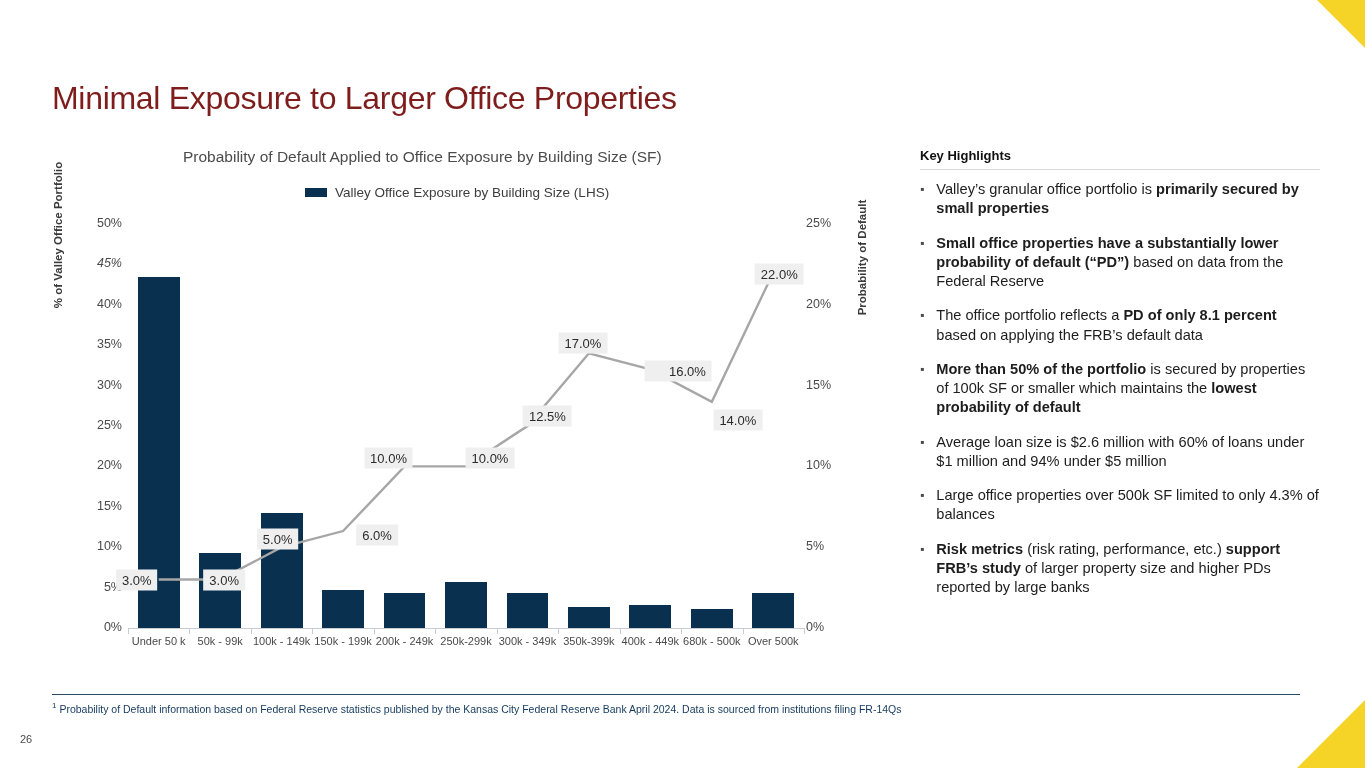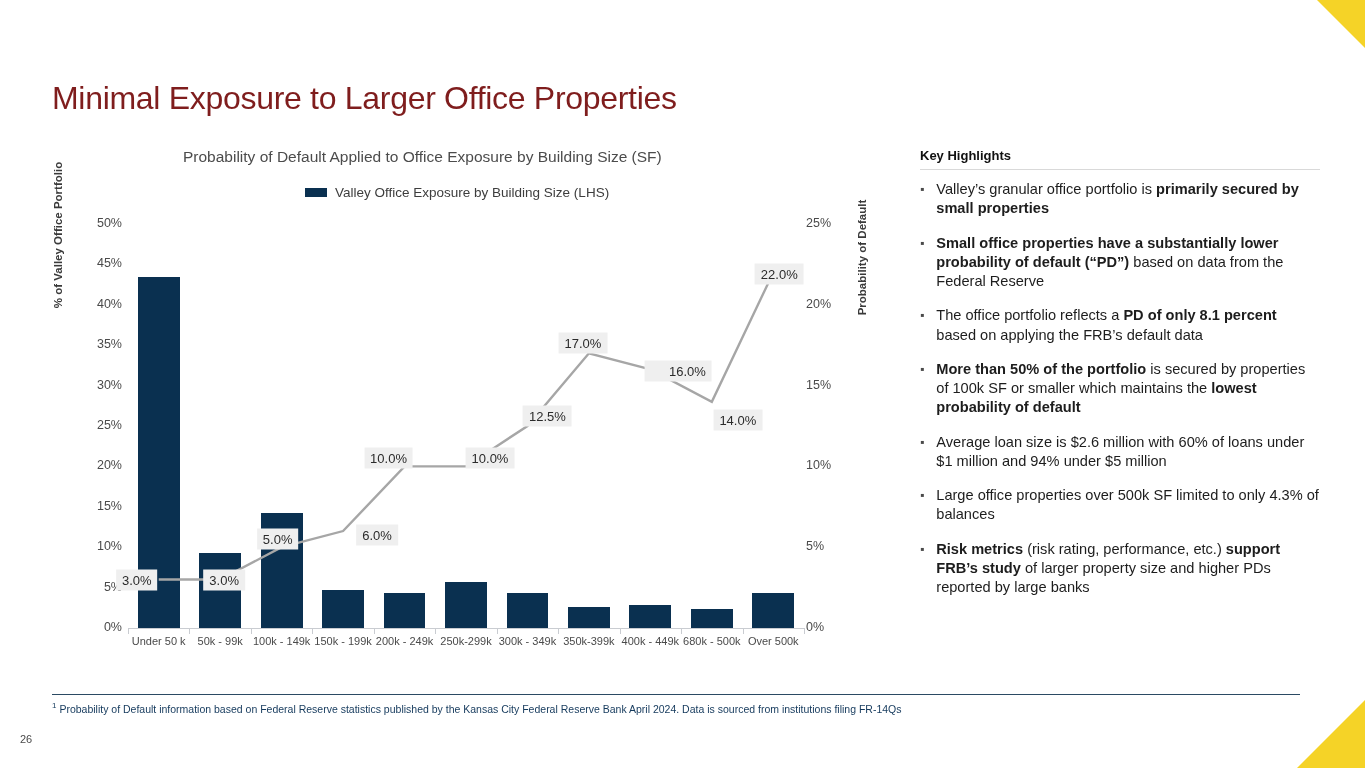--- a/index.html
+++ b/index.html
@@ -154,21 +154,21 @@
   <div id="yticks-left">
       <div class="ytick" style="left: 76px; top: 620px;">0%</div>
       <div class="ytick" style="left: 76px; top: 579.6px;">5%</div>
       <div class="ytick" style="left: 76px; top: 539.2px;">10%</div>
       <div class="ytick" style="left: 76px; top: 498.8px;">15%</div>
       <div class="ytick" style="left: 76px; top: 458.4px;">20%</div>
       <div class="ytick" style="left: 76px; top: 418px;">25%</div>
       <div class="ytick" style="left: 76px; top: 377.6px;">30%</div>
       <div class="ytick" style="left: 76px; top: 337.2px;">35%</div>
       <div class="ytick" style="left: 76px; top: 296.8px;">40%</div>
-      <div class="ytick" style="left: 76px; top: 256.4px;">45%</div>
+      <div class="ytick" style="left: 76px; top: 256.4px; font-style: italic;">45%</div>
       <div class="ytick" style="left: 76px; top: 216px;">50%</div>
     </div>
   <div id="yticks-right">
       <div class="ytick-r" style="top: 620px;">0%</div>
       <div class="ytick-r" style="top: 539.2px;">5%</div>
       <div class="ytick-r" style="top: 458.4px;">10%</div>
       <div class="ytick-r" style="top: 377.6px;">15%</div>
       <div class="ytick-r" style="top: 296.8px;">20%</div>
       <div class="ytick-r" style="top: 216px;">25%</div>
     </div>

